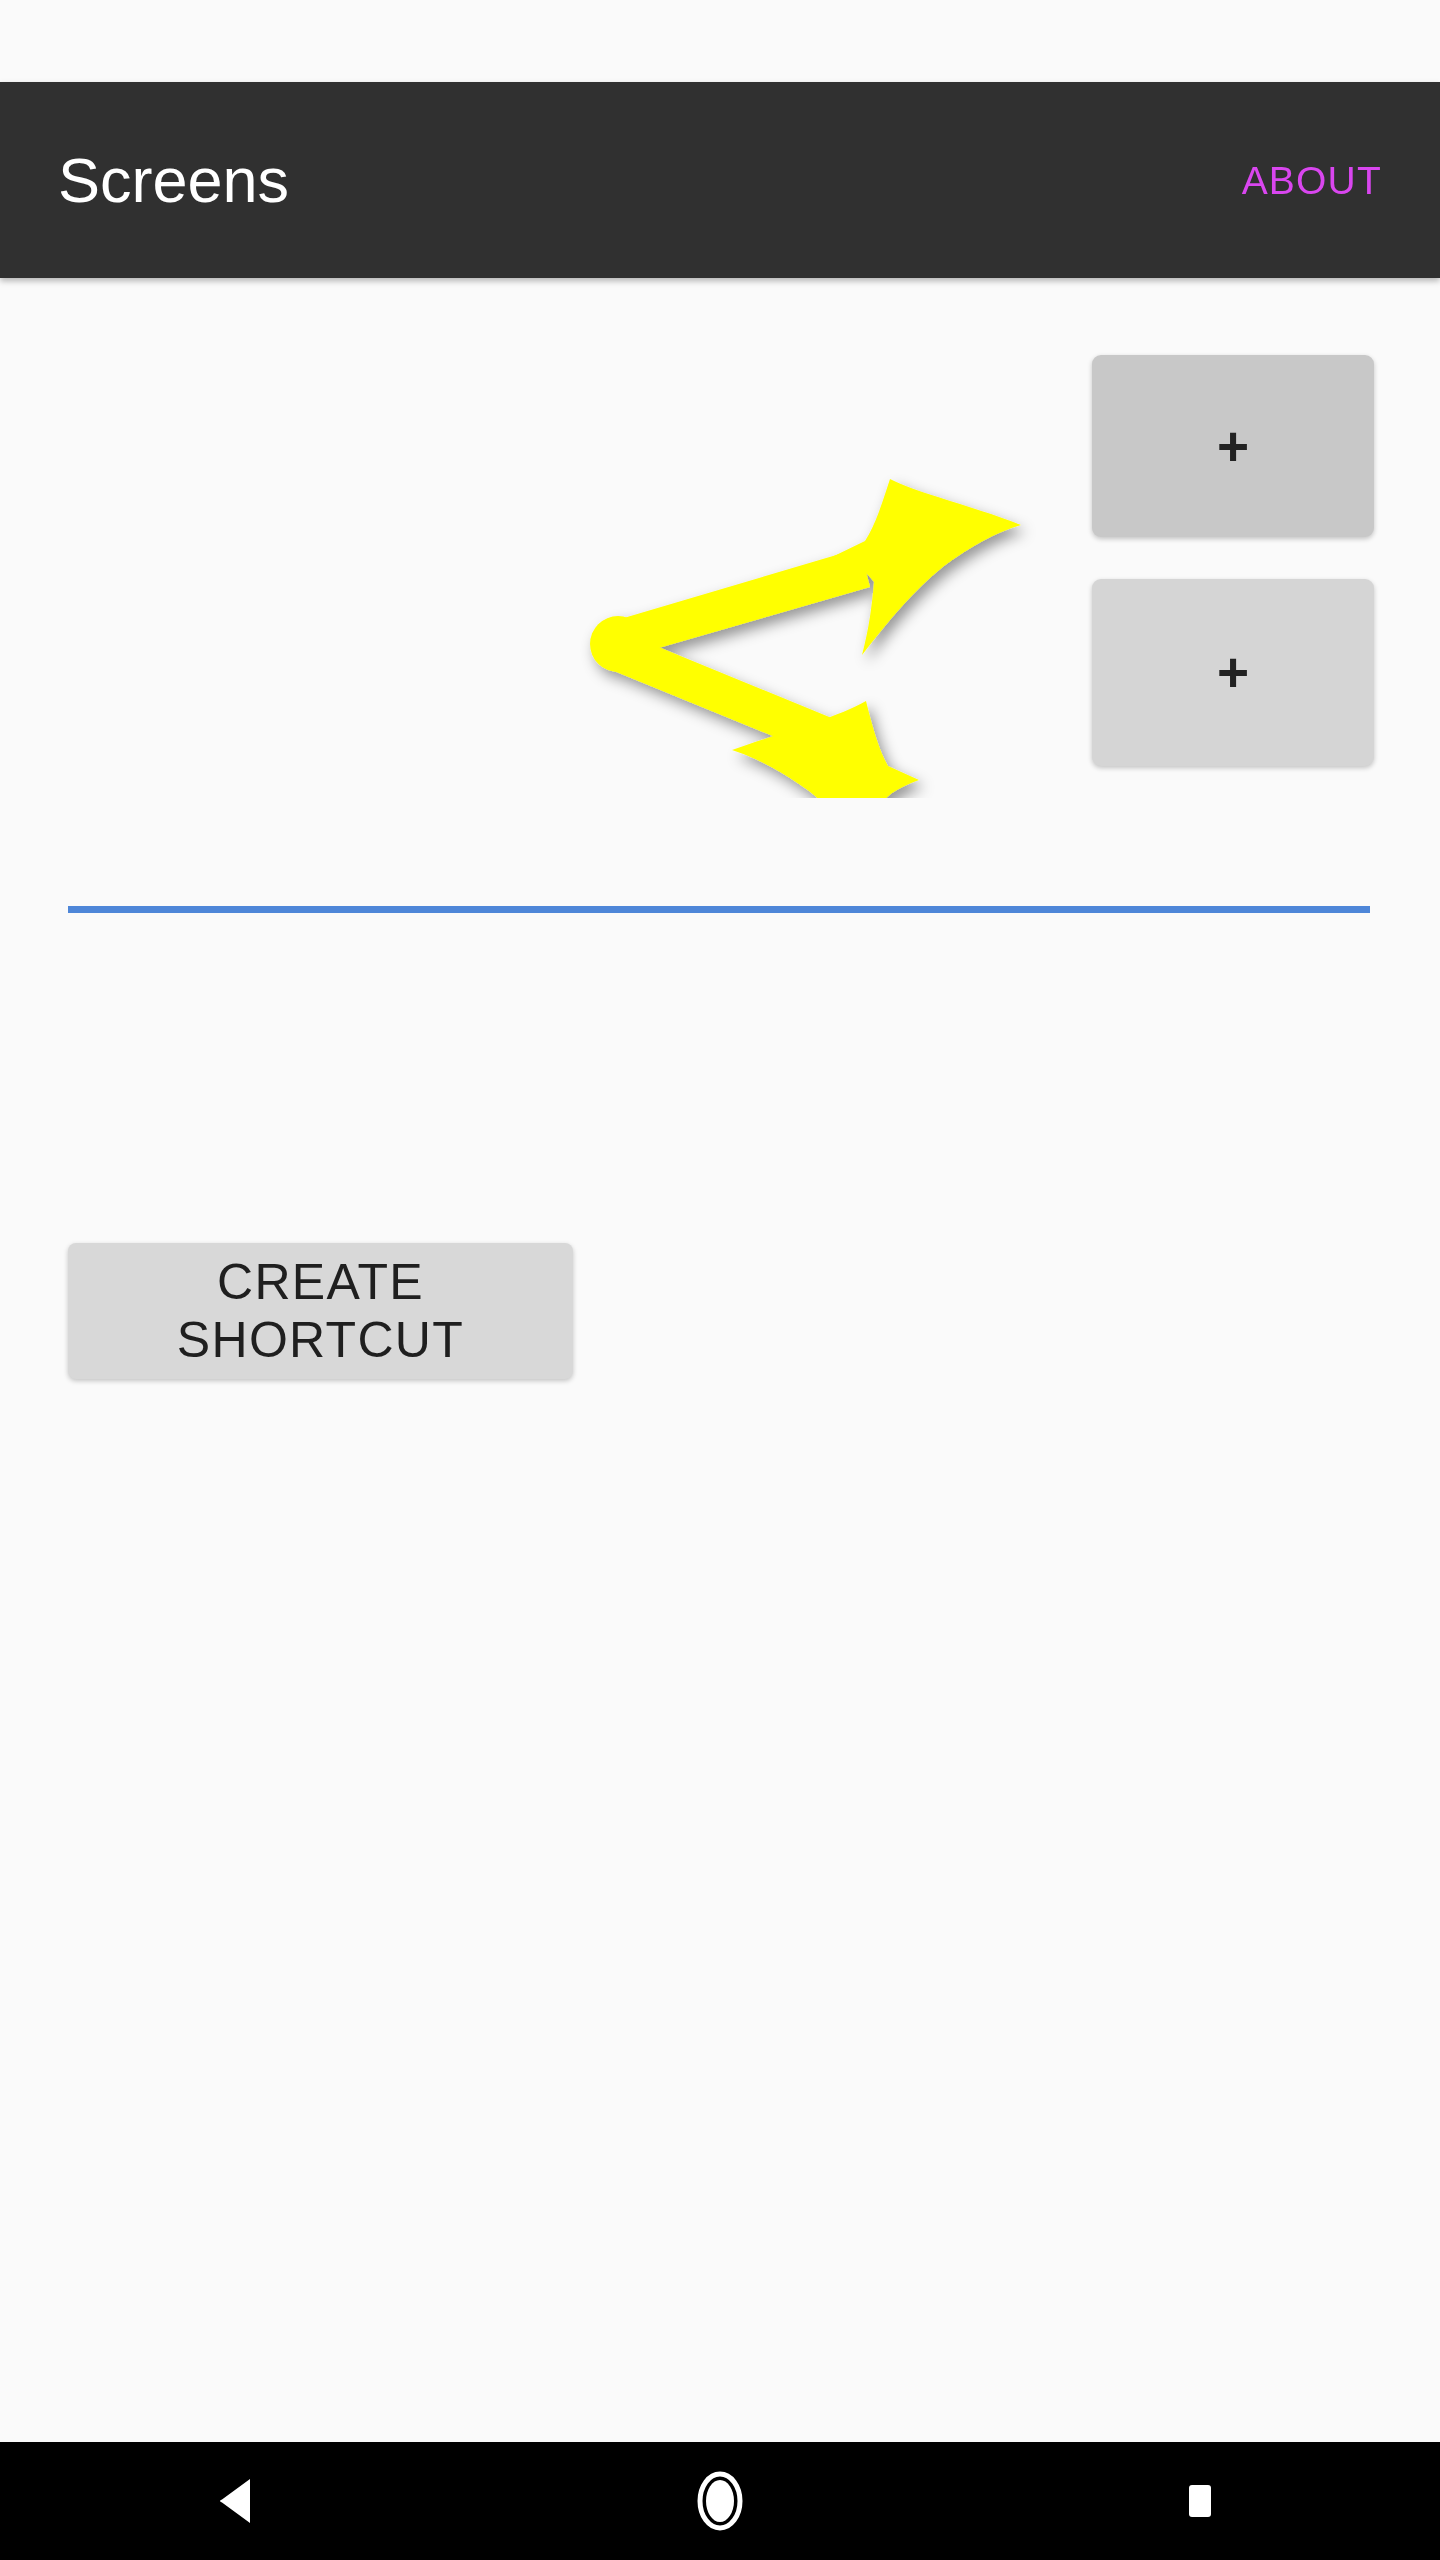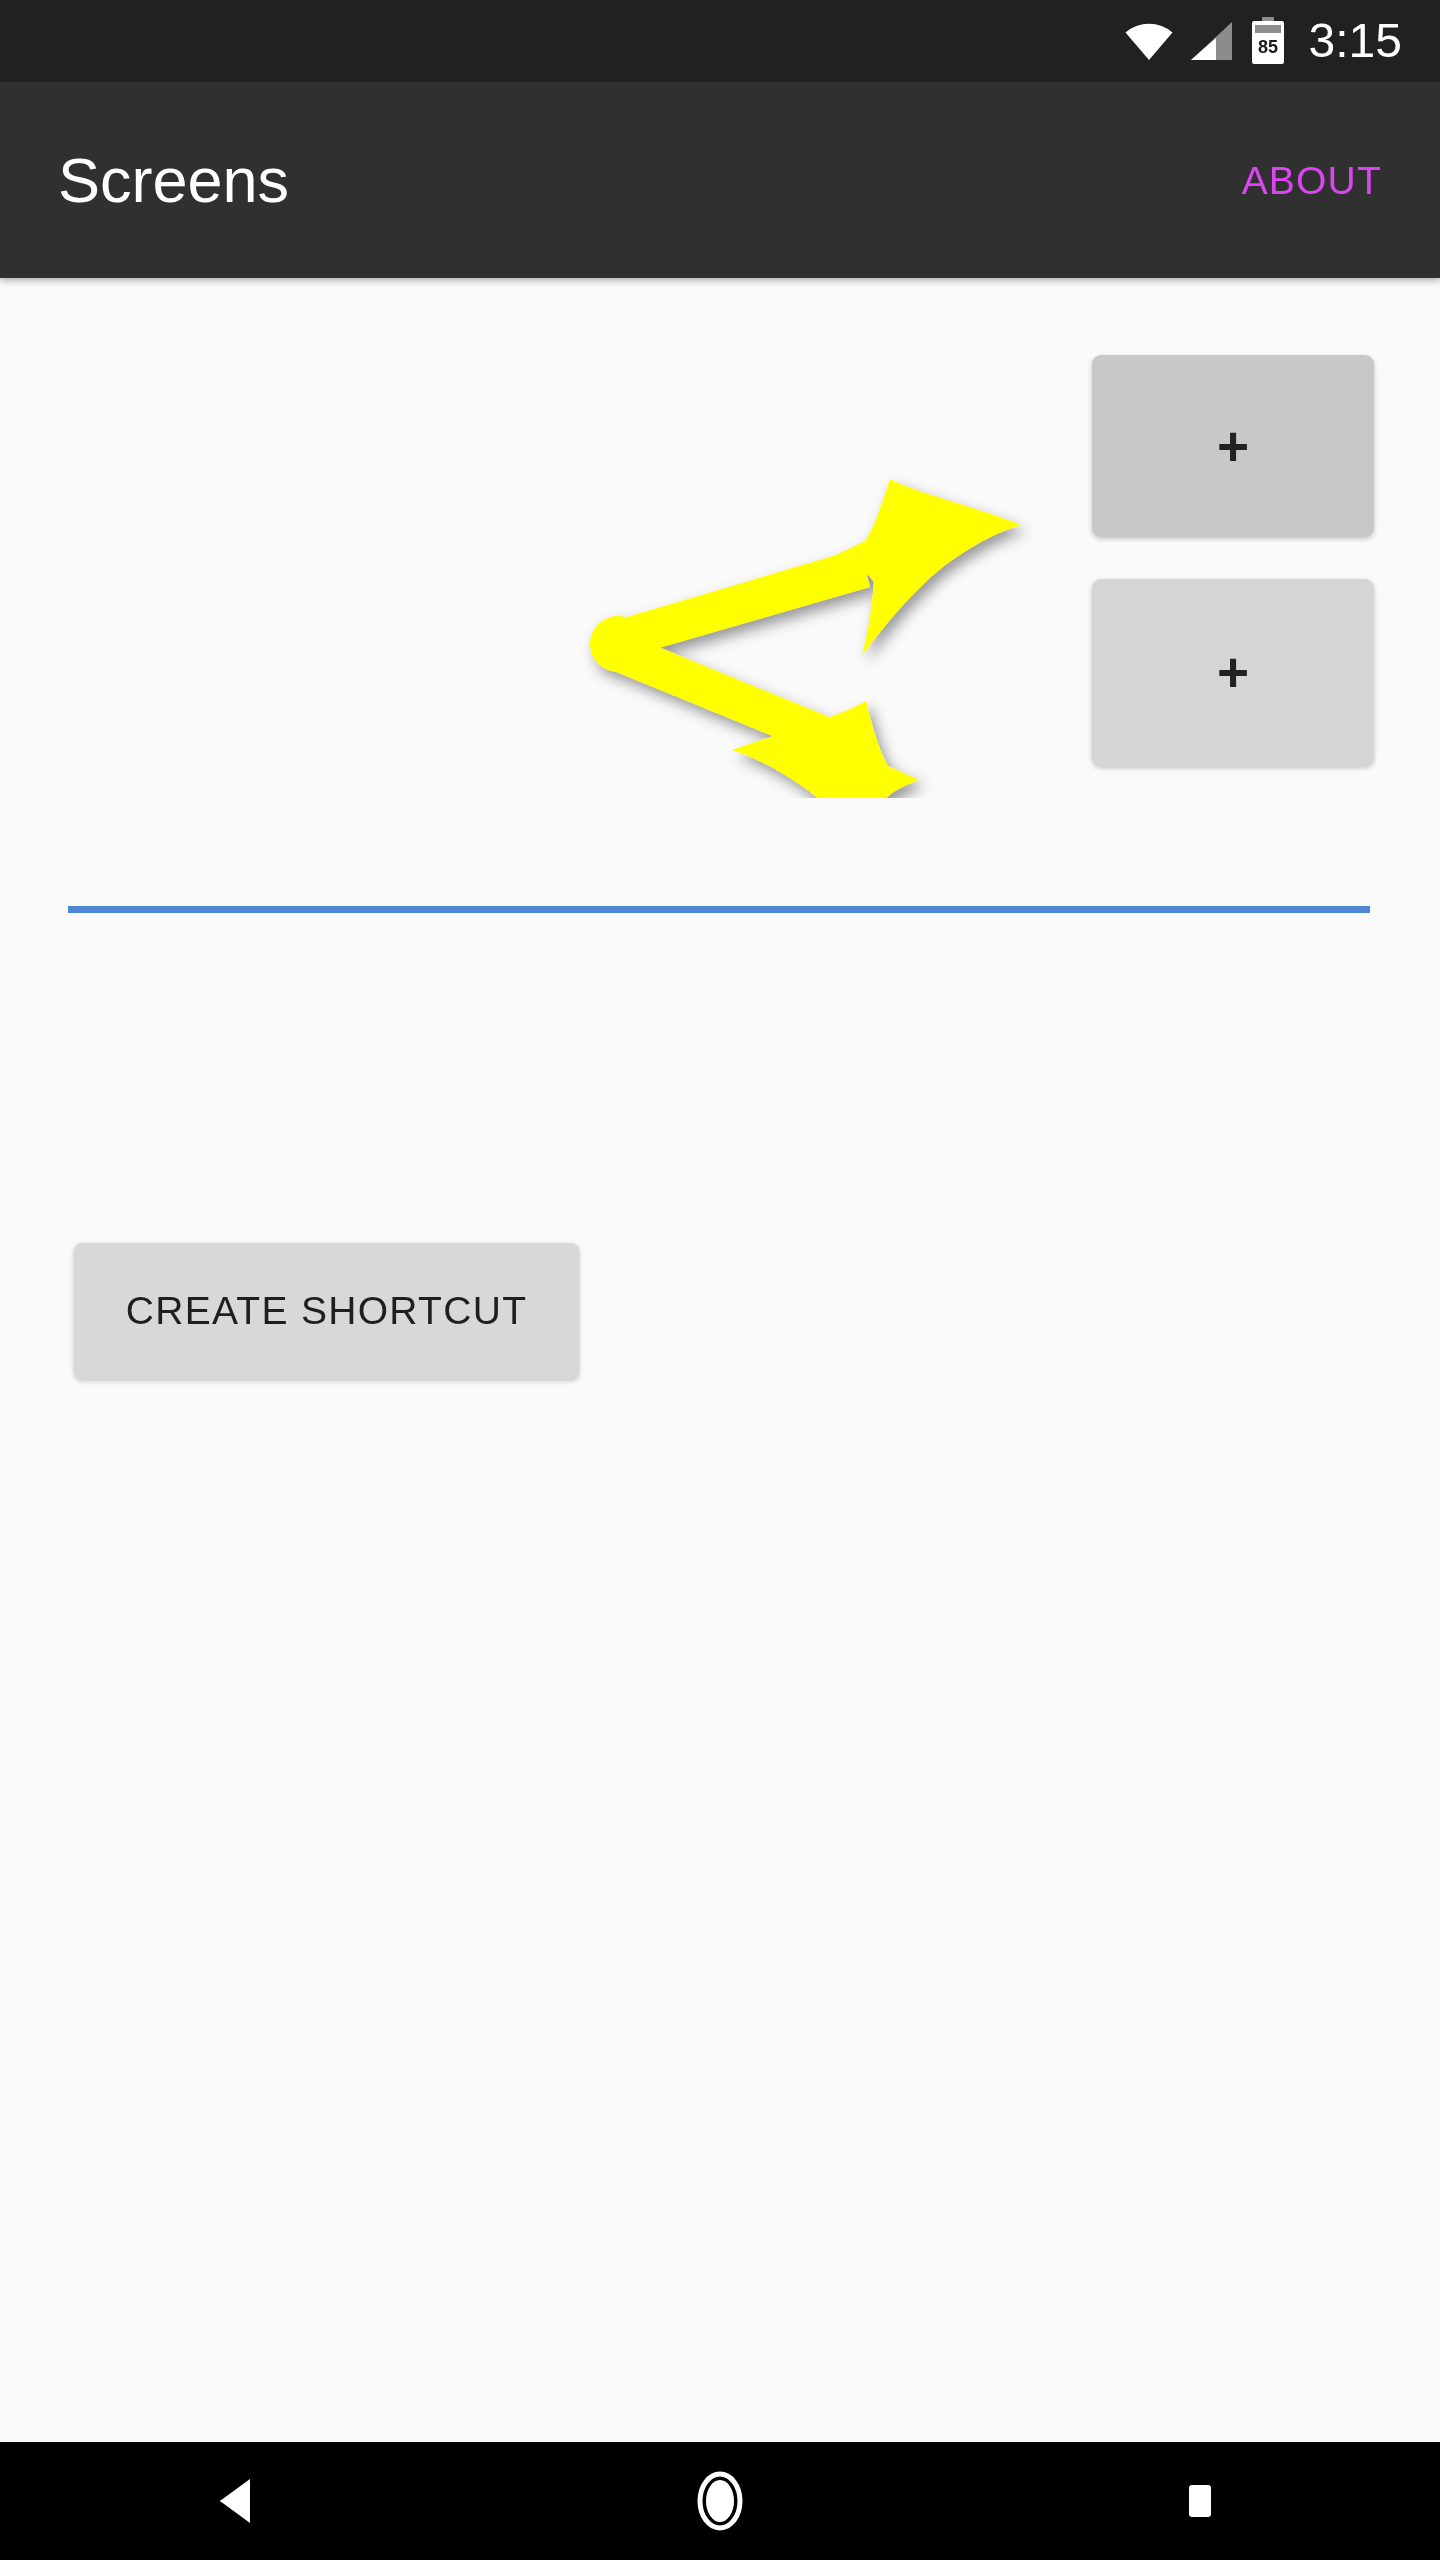--- a/index.html
+++ b/index.html
@@ -144,26 +144,26 @@
   
   #create-shortcut-button {
     position:absolute;
     left:68px; top:965px;
     width:505px; height:136px;
     background:#d8d8d8;
     border:none;
     border-radius:8px;
     box-shadow:0 2px 5px rgba(0,0,0,0.22);
     color:#1f1f1f;
-    font-size:39px;
+    font-size:50px;
     font-weight:500;
     letter-spacing:1.3px;
     font-family:"Liberation Sans", sans-serif;
     cursor:pointer;
-    display:flex; align-items:center; justify-content:center;margin-left:6px;
+    display:flex; align-items:center; justify-content:center;
   }
 
   
   #nav-bar {
     position:absolute; left:0; top:2442px;
     width:1440px; height:118px;
     background:#000000;
     display:flex; align-items:center; justify-content:space-around;
   }
   .nav-btn {
@@ -171,48 +171,20 @@
     display:flex; align-items:center; justify-content:center;
     cursor:pointer;
     background:transparent; border:none;
   }
 </style>
 </head>
 <body>
 
 <div id="device">
 
-  <div id="status-bar">
-    <div class="sb-icons">
-
-      <span>
-        <svg class="wifi-ic" viewBox="0 0 48 38">
-          <path d="M24 38 L0.5 10.5 A36 36 0 0 1 47.5 10.5 Z" fill="#ffffff"></path>
-        </svg>
-      </span>
-
-      <span>
-        <svg class="signal-ic" viewBox="0 0 44 40">
-          <path d="M42 1 L42 39 L1 39 Z" fill="#8c8c8c"></path>
-          <path d="M26 17 L26 39 L1 39 Z" fill="#ffffff"></path>
-        </svg>
-      </span>
-
-      <span>
-        <svg class="batt-ic" viewBox="0 0 34 48">
-          <rect x="11" y="0" width="12" height="5" fill="#8c8c8c"></rect>
-          <rect x="1" y="4" width="32" height="43" rx="2" fill="#ffffff"></rect>
-          <rect x="4" y="8" width="26" height="8" fill="#8c8c8c"></rect>
-          <text x="17" y="36" font-family="Liberation Sans, sans-serif" font-size="18" font-weight="700" fill="#1a1a1a" text-anchor="middle">85</text>
-        </svg>
-      </span>
-
-    </div>
-    <div id="clock">3:15</div>
-  </div>
 
   <div id="app-bar">
     <div id="app-title">Screens</div>
     <button id="about-button">ABOUT</button>
   </div>
 
   <div id="content">
 
     <div class="screen-tile" id="screen-tile-1">
       <span class="plus-glyph">+</span>

